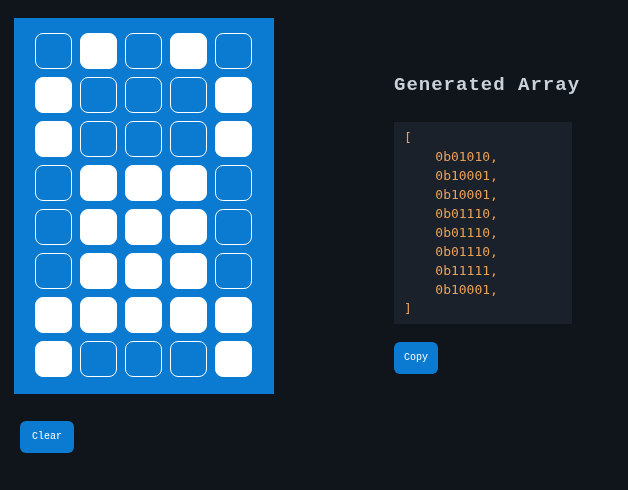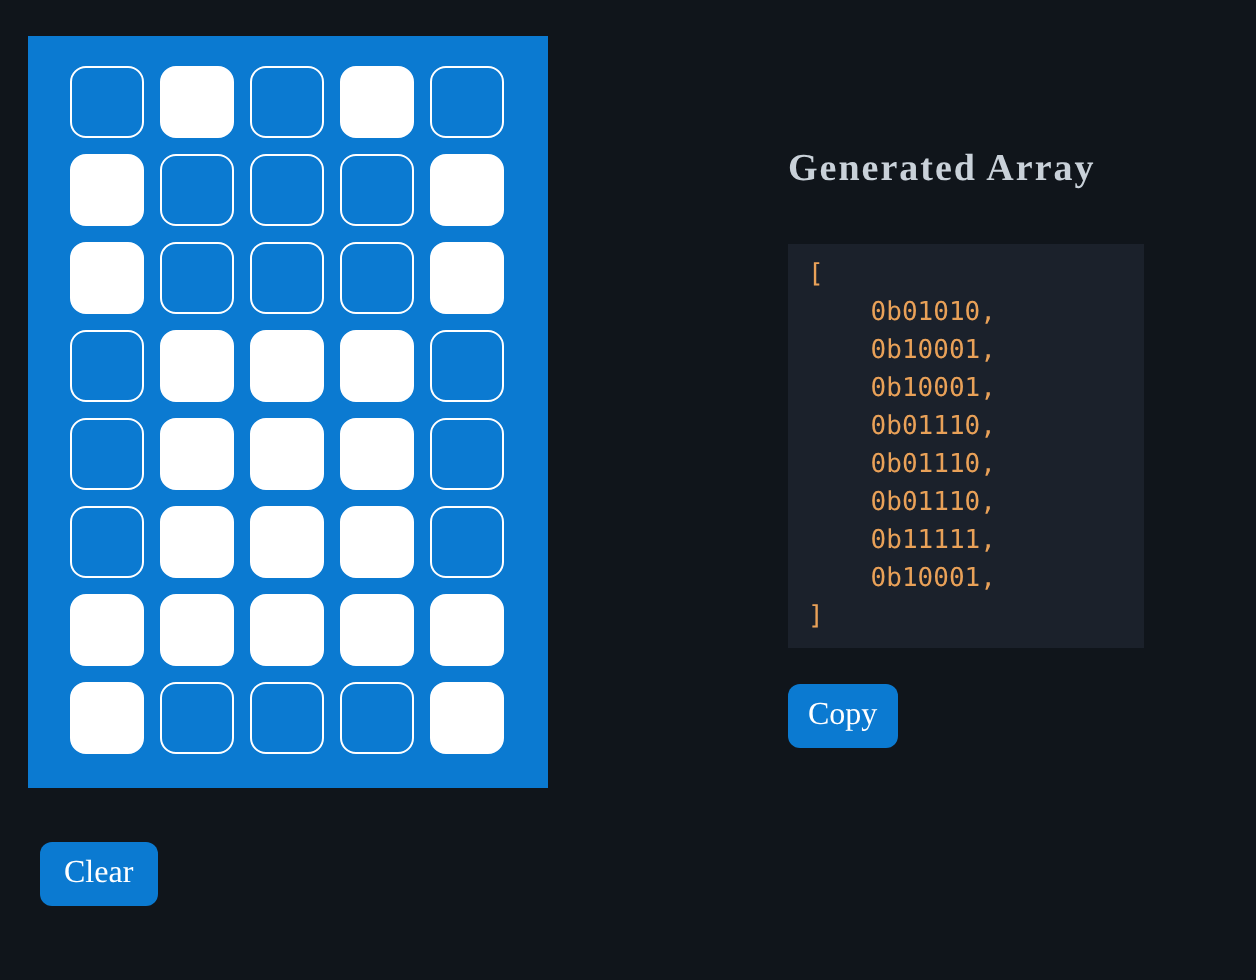--- a/index.html
+++ b/index.html
@@ -41,40 +41,40 @@
     background: transparent;
     cursor: pointer;
   }
   .cell.on { background: var(--cell-on); }
   .btn {
     display: inline-block;
     background: var(--button-bg);
     color: var(--button-text);
     border: none;
     border-radius: 6px;
-    font-family: Liberation Serif, serif;
-    font-size: 16px;
+    font-family: Liberation Mono, monospace;
+    font-size: 10px;
     padding: 8px 12px;
     cursor: pointer;
     line-height: 16px;
   }
   .left-buttons {
     position: absolute;
     left: 20px; top: 421px;
     display: flex;
     gap: 22px;
     flex-direction: column;
   }
   .right-col {
     position: absolute;
     left: 394px; top: 74px;
     width: 178px;
   }
   .array-heading {
-    font-family: Liberation Serif, serif;
+    font-family: Liberation Mono, monospace;
     font-weight: bold;
     font-size: 19px;
     color: var(--heading-text);
     letter-spacing: 1px;
     white-space: nowrap;
   }
   .code-block {
     margin-top: 26px;
     width: 178px;
     background: var(--code-bg);

